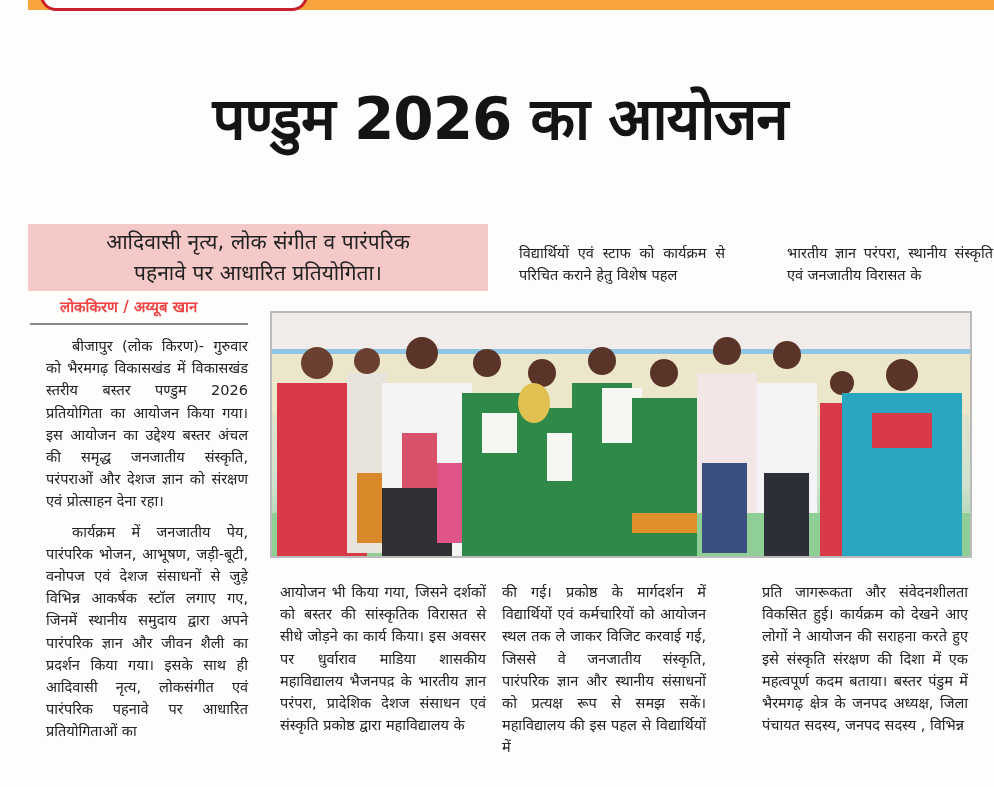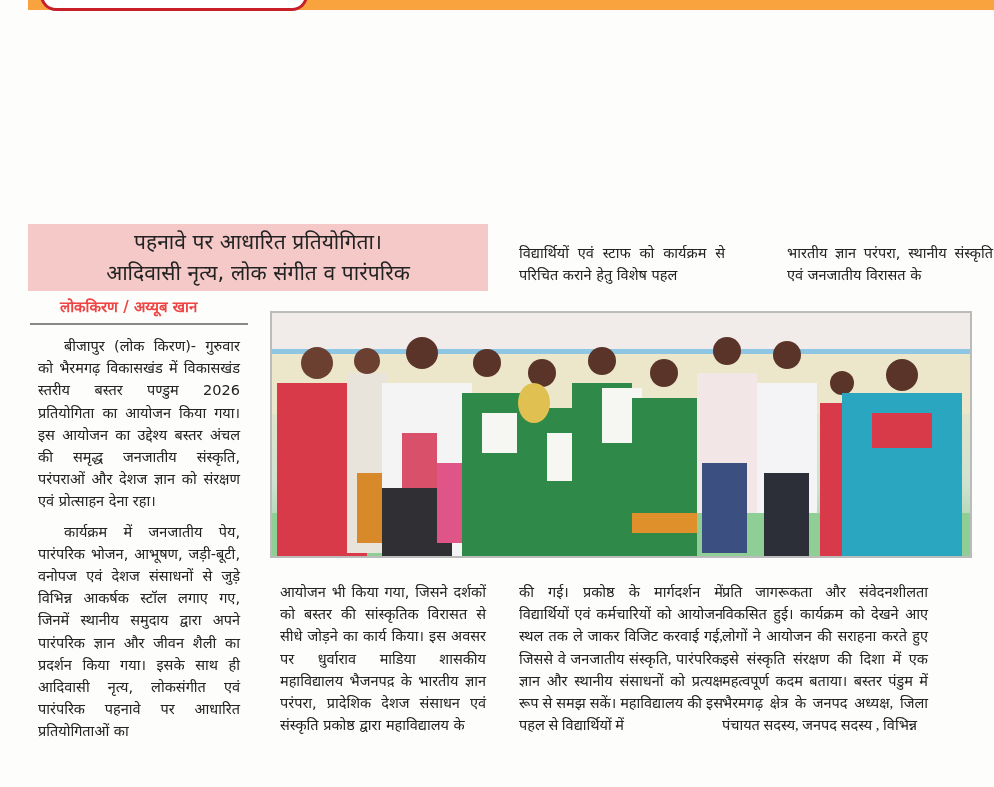--- a/index.html
+++ b/index.html
@@ -39,45 +39,46 @@
   .byline-rule {
     position: absolute; left: 30px; top: 323px; width: 218px; height: 2px;
     background: #888;
   }
   .col {
     position: absolute; font-size: 14.5px; line-height: 22.2px;
     text-align: justify; color: #222;
   }
   .col p { margin: 8px; }
   .col .indent { text-indent: 26px; }
-  .col-1 { left: 30px; top: 327px; width: 218px; }
+  .col-1 { left: 38px; top: 327px; width: 218px; }
   .col-2 { left: 272px; top: 573px; width: 222px; }
-  .col-3 { left: 511px; top: 573px; width: 220px; font-family: Liberation Serif, serif; }
-  .col-4 { left: 714px; top: 573px; width: 222px; font-family: Liberation Serif, serif; }
+  .col-3 { left: 494px; top: 573px; width: 220px; }
+  .col-4 { left: 754px; top: 573px; width: 222px; }
   .col-3-top { left: 511px; top: 234px; width: 222px; }
   .col-4-top { left: 779px; top: 234px; width: 222px; }
   .photo {
     position: absolute; left: 270px; top: 311px; width: 702px; height: 247px;
     border: 2px solid #bbb; box-sizing: border-box; overflow: hidden;
     background: linear-gradient(#f3eced 0%, #efe6e4 28%, #e8e4c9 30%, #cfe2cf 70%, #99cf9f 100%);
   }
   .photo svg { display: block; }
 </style>
 </head>
 <body>
 
 <div class="top-band"></div>
 <div class="top-tab"></div>
 
 <h1 class="headline">
+  <div>पण्डुम 2026 का आयोजन</div>
 </h1>
 
 <div class="subhead-box">
+  <div>आदिवासी नृत्य, लोक संगीत व पारंपरिक</div>
   <div>पहनावे पर आधारित प्रतियोगिता।</div>
-  <div>आदिवासी नृत्य, लोक संगीत व पारंपरिक</div>
 </div>
 
 <div class="byline">लोककिरण / अय्यूब खान</div>
 <div class="byline-rule"></div>
 
 <div class="col col-1">
   <p class="indent">बीजापुर (लोक किरण)- गुरुवार को भैरमगढ़ विकासखंड में विकासखंड स्तरीय बस्तर पण्डुम 2026 प्रतियोगिता का आयोजन किया गया। इस आयोजन का उद्देश्य बस्तर अंचल की समृद्ध जनजातीय संस्कृति, परंपराओं और देशज ज्ञान को संरक्षण एवं प्रोत्साहन देना रहा।</p>
   <p class="indent">कार्यक्रम में जनजातीय पेय, पारंपरिक भोजन, आभूषण, जड़ी-बूटी, वनोपज एवं देशज संसाधनों से जुड़े विभिन्न आकर्षक स्टॉल लगाए गए, जिनमें स्थानीय समुदाय द्वारा अपने पारंपरिक ज्ञान और जीवन शैली का प्रदर्शन किया गया। इसके साथ ही आदिवासी नृत्य, लोकसंगीत एवं पारंपरिक पहनावे पर आधारित प्रतियोगिताओं का</p>
 </div>
 

